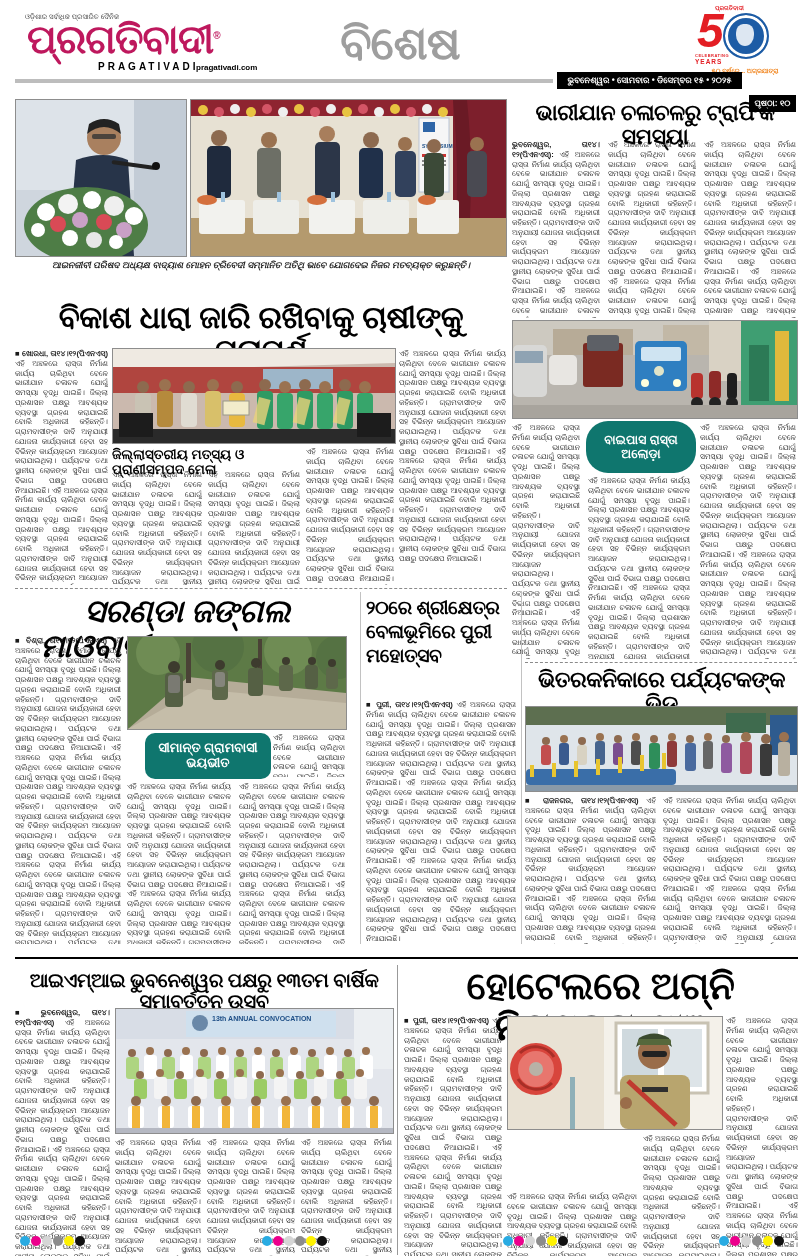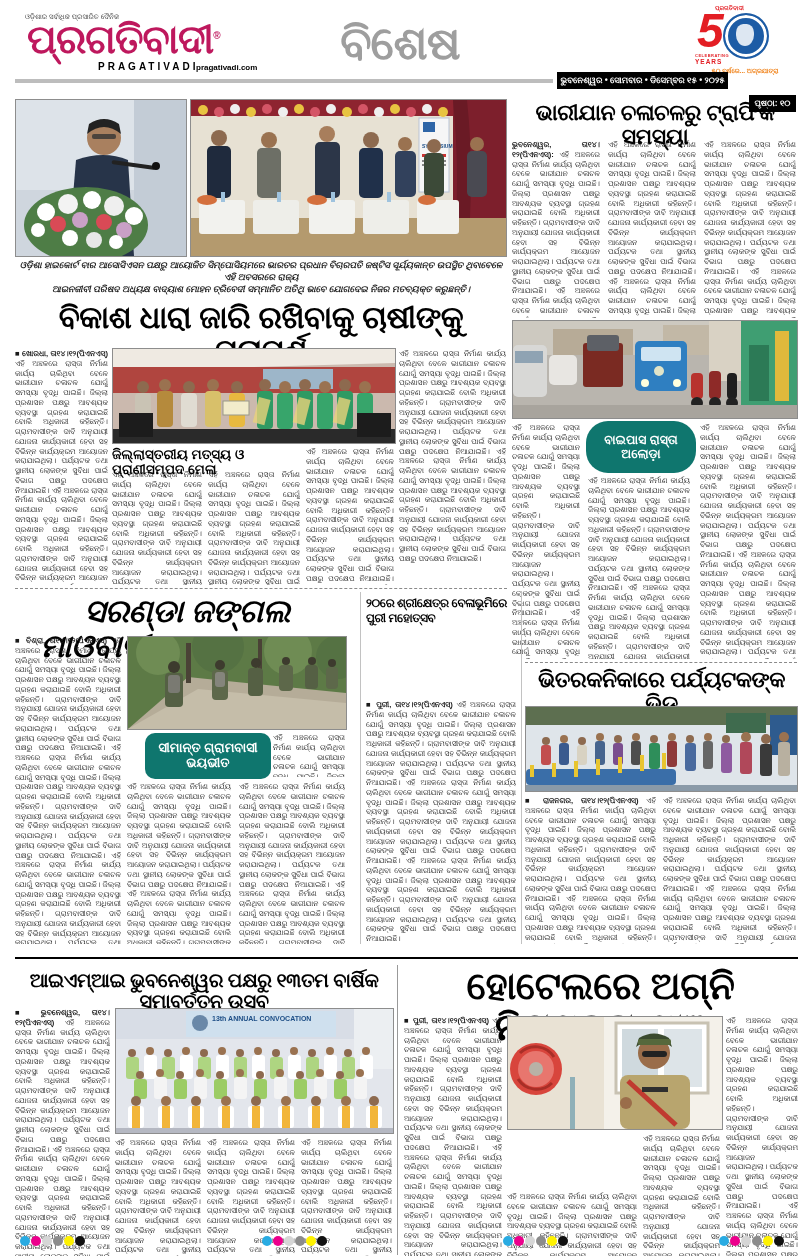--- a/index.html
+++ b/index.html
@@ -47,21 +47,21 @@
     <div class="abs" style="left:30px;top:8px;width:42px;height:42px;border-radius:50%;background:#1d5ca5;border:2px solid #1d5ca5;box-shadow:inset 0 0 0 3px #fff;">
       <div class="abs" style="left:11px;top:9px;width:18px;height:22px;background:#fff;border-radius:40% 40% 50% 50%;opacity:.85;"></div>
     </div>
     <div class="abs" style="left:2px;top:48px;font-size:4px;font-weight:700;color:#e31e24;letter-spacing:.5px;">CELEBRATING</div>
     <div class="abs" style="left:2px;top:53px;font-size:6.5px;font-weight:800;color:#e31e24;letter-spacing:1px;">YEARS</div>
     <div class="abs" style="left:0px;top:62px;width:104px;font-size:6.5px;font-weight:700;color:#f07f13;text-align:center;">୫୦ ବର୍ଷରେ... ଅଗ୍ରଯାତ୍ରା</div>
   </div>
 
   <div class="abs" style="left:15px;top:79px;width:538px;height:4px;background:#bdbdbd;"></div>
 
-  <div class="datebar" style="left:557px;top:72px;width:171px;height:17px;">ଭୁବନେଶ୍ୱର • ସୋମବାର • ଡିସେମ୍ବର ୧୫ • ୨୦୨୫</div>
+  <div class="datebar" style="left:557px;top:72px;width:185px;height:17px;">ଭୁବନେଶ୍ୱର • ସୋମବାର • ଡିସେମ୍ବର ୧୫ • ୨୦୨୫</div>
   <div class="datebar" style="left:749px;top:72px;width:47px;height:17px;margin-top:23px;">ପୃଷ୍ଠା: ୧୦</div>
 
   <div class="photo" style="left:15px;top:99px;width:170px;height:156px;">
     <svg width="170" height="156" viewBox="0 0 170 156">
       <rect width="170" height="156" fill="#cfd6de"></rect>
       <rect x="0" y="0" width="170" height="90" fill="#dde3e9"></rect>
       <rect x="118" y="0" width="52" height="156" fill="#c3ccd6"></rect>
       <path d="M60 60 q28 -10 52 0 l6 96 l-66 0 z" fill="#273449"></path>
       <circle cx="88" cy="38" r="17" fill="#a9805f"></circle>
       <path d="M71 34 q17 -14 34 0 l-2 -10 q-15 -10 -30 0 z" fill="#222"></path>
@@ -159,21 +159,20 @@
         <rect x="140" y="92" width="4" height="10" fill="#9fc3de"></rect>
           <rect x="196" y="92" width="4" height="10" fill="#9fc3de"></rect>
         <ellipse cx="16" cy="100" rx="10" ry="5" fill="#d4703d"></ellipse>
           <ellipse cx="126" cy="100" rx="10" ry="5" fill="#d4703d"></ellipse>
         <ellipse cx="236" cy="100" rx="9" ry="5" fill="#d4703d"></ellipse>
       </g>
     </svg>
   </div>
 
   <div class="caption" style="left:15px;top:259px;width:492px;">
-    <div>ଓଡ଼ିଶା ହାଇକୋର୍ଟ ବାର ଆସୋସିଏସନ ପକ୍ଷରୁ ଆୟୋଜିତ ସିମ୍ପୋସିୟମରେ ଭାରତର ପ୍ରଧାନ ବିଚାରପତି ଜଷ୍ଟିସ ସୂର୍ଯ୍ୟକାନ୍ତ ଉପସ୍ଥିତ ଥିବାବେଳେ ଏହି ଅବସରରେ ରାଜ୍ୟ</div>
     <div>ଆଇନଜୀବୀ ପରିଷଦ ଅଧ୍ୟକ୍ଷ ବାଦ୍ୟାଶ ମୋହନ ତ୍ରିବେଦୀ ସମ୍ମାନିତ ଅତିଥି ଭାବେ ଯୋଗଦେଇ ନିଜର ମତବ୍ୟକ୍ତ କରୁଛନ୍ତି।</div>
   </div>
 
   <div class="abs headline" style="left:511px;top:101px;width:288px;font-size:22px;text-align:center;">ଭାରୀଯାନ ଚଳାଚଳରୁ ଟ୍ରାଫିକ ସମସ୍ୟା</div>
 
   <div class="body-col" style="left:512px;top:140px;width:88px;height:178px;">
     <b>ଭୁବନେଶ୍ୱର, ତା୧୪।୧୨(ପିଏନଏସ୍):</b> <span>ଏହି ଅଞ୍ଚଳରେ ରାସ୍ତା ନିର୍ମାଣ କାର୍ଯ୍ୟ ଚାଲିଥିବା ବେଳେ ଭାରୀଯାନ ଚଳାଚଳ ଯୋଗୁଁ ସମସ୍ୟା ବୃଦ୍ଧି ପାଇଛି। ଜିଲ୍ଲା ପ୍ରଶାସନ ପକ୍ଷରୁ ଆବଶ୍ୟକ ବ୍ୟବସ୍ଥା ଗ୍ରହଣ କରାଯାଇଛି ବୋଲି ଅଧିକାରୀ କହିଛନ୍ତି। ଗ୍ରାମବାସୀଙ୍କ ଦାବି ଅନୁଯାୟୀ ଯୋଜନା କାର୍ଯ୍ୟକାରୀ ହେବା ସହ ବିଭିନ୍ନ କାର୍ଯ୍ୟକ୍ରମ ଆୟୋଜନ କରାଯାଇଥିଲା। ପର୍ଯ୍ୟଟକ ତଥା ସ୍ଥାନୀୟ ଲୋକଙ୍କ ସୁବିଧା ପାଇଁ ବିଭାଗ ପକ୍ଷରୁ ପଦକ୍ଷେପ ନିଆଯାଇଛି। ଏହି ଅଞ୍ଚଳରେ ରାସ୍ତା ନିର୍ମାଣ କାର୍ଯ୍ୟ ଚାଲିଥିବା ବେଳେ ଭାରୀଯାନ ଚଳାଚଳ ଯୋଗୁଁ ସମସ୍ୟା ବୃଦ୍ଧି ପାଇଛି। ଜିଲ୍ଲା ପ୍ରଶାସନ ପକ୍ଷରୁ ଆବଶ୍ୟକ ବ୍ୟବସ୍ଥା ଗ୍ରହଣ କରାଯାଇଛି ବୋଲି ଅଧିକାରୀ କହିଛନ୍ତି। ଗ୍ରାମବାସୀଙ୍କ ଦାବି ଅନୁଯାୟୀ ଯୋଜନା କାର୍ଯ୍ୟକାରୀ ହେବା ସହ ବିଭିନ୍ନ କାର୍ଯ୍ୟକ୍ରମ ଆୟୋଜନ କରାଯାଇଥିଲା। ପର୍ଯ୍ୟଟକ ତଥା ସ୍ଥାନୀୟ ଲୋକଙ୍କ ସୁବିଧା ପାଇଁ ବିଭାଗ ପକ୍ଷରୁ ପଦକ୍ଷେପ ନିଆଯାଇଛି। </span>
   </div>
   <div class="body-col" style="left:608px;top:140px;width:88px;height:178px;"><span>ଏହି ଅଞ୍ଚଳରେ ରାସ୍ତା ନିର୍ମାଣ କାର୍ଯ୍ୟ ଚାଲିଥିବା ବେଳେ ଭାରୀଯାନ ଚଳାଚଳ ଯୋଗୁଁ ସମସ୍ୟା ବୃଦ୍ଧି ପାଇଛି। ଜିଲ୍ଲା ପ୍ରଶାସନ ପକ୍ଷରୁ ଆବଶ୍ୟକ ବ୍ୟବସ୍ଥା ଗ୍ରହଣ କରାଯାଇଛି ବୋଲି ଅଧିକାରୀ କହିଛନ୍ତି। ଗ୍ରାମବାସୀଙ୍କ ଦାବି ଅନୁଯାୟୀ ଯୋଜନା କାର୍ଯ୍ୟକାରୀ ହେବା ସହ ବିଭିନ୍ନ କାର୍ଯ୍ୟକ୍ରମ ଆୟୋଜନ କରାଯାଇଥିଲା। ପର୍ଯ୍ୟଟକ ତଥା ସ୍ଥାନୀୟ ଲୋକଙ୍କ ସୁବିଧା ପାଇଁ ବିଭାଗ ପକ୍ଷରୁ ପଦକ୍ଷେପ ନିଆଯାଇଛି। ଏହି ଅଞ୍ଚଳରେ ରାସ୍ତା ନିର୍ମାଣ କାର୍ଯ୍ୟ ଚାଲିଥିବା ବେଳେ ଭାରୀଯାନ ଚଳାଚଳ ଯୋଗୁଁ ସମସ୍ୟା ବୃଦ୍ଧି ପାଇଛି। ଜିଲ୍ଲା ପ୍ରଶାସନ ପକ୍ଷରୁ ଆବଶ୍ୟକ ବ୍ୟବସ୍ଥା ଗ୍ରହଣ କରାଯାଇଛି ବୋଲି ଅଧିକାରୀ କହିଛନ୍ତି। ଗ୍ରାମବାସୀଙ୍କ ଦାବି ଅନୁଯାୟୀ ଯୋଜନା କାର୍ଯ୍ୟକାରୀ ହେବା ସହ ବିଭିନ୍ନ କାର୍ଯ୍ୟକ୍ରମ ଆୟୋଜନ କରାଯାଇଥିଲା। ପର୍ଯ୍ୟଟକ ତଥା ସ୍ଥାନୀୟ ଲୋକଙ୍କ ସୁବିଧା ପାଇଁ ବିଭାଗ ପକ୍ଷରୁ ପଦକ୍ଷେପ ନିଆଯାଇଛି। </span></div>
   <div class="body-col" style="left:704px;top:140px;width:92px;height:178px;"><span>ଏହି ଅଞ୍ଚଳରେ ରାସ୍ତା ନିର୍ମାଣ କାର୍ଯ୍ୟ ଚାଲିଥିବା ବେଳେ ଭାରୀଯାନ ଚଳାଚଳ ଯୋଗୁଁ ସମସ୍ୟା ବୃଦ୍ଧି ପାଇଛି। ଜିଲ୍ଲା ପ୍ରଶାସନ ପକ୍ଷରୁ ଆବଶ୍ୟକ ବ୍ୟବସ୍ଥା ଗ୍ରହଣ କରାଯାଇଛି ବୋଲି ଅଧିକାରୀ କହିଛନ୍ତି। ଗ୍ରାମବାସୀଙ୍କ ଦାବି ଅନୁଯାୟୀ ଯୋଜନା କାର୍ଯ୍ୟକାରୀ ହେବା ସହ ବିଭିନ୍ନ କାର୍ଯ୍ୟକ୍ରମ ଆୟୋଜନ କରାଯାଇଥିଲା। ପର୍ଯ୍ୟଟକ ତଥା ସ୍ଥାନୀୟ ଲୋକଙ୍କ ସୁବିଧା ପାଇଁ ବିଭାଗ ପକ୍ଷରୁ ପଦକ୍ଷେପ ନିଆଯାଇଛି। ଏହି ଅଞ୍ଚଳରେ ରାସ୍ତା ନିର୍ମାଣ କାର୍ଯ୍ୟ ଚାଲିଥିବା ବେଳେ ଭାରୀଯାନ ଚଳାଚଳ ଯୋଗୁଁ ସମସ୍ୟା ବୃଦ୍ଧି ପାଇଛି। ଜିଲ୍ଲା ପ୍ରଶାସନ ପକ୍ଷରୁ ଆବଶ୍ୟକ ବ୍ୟବସ୍ଥା ଗ୍ରହଣ କରାଯାଇଛି ବୋଲି ଅଧିକାରୀ କହିଛନ୍ତି। ଗ୍ରାମବାସୀଙ୍କ ଦାବି ଅନୁଯାୟୀ ଯୋଜନା କାର୍ଯ୍ୟକାରୀ ହେବା ସହ ବିଭିନ୍ନ କାର୍ଯ୍ୟକ୍ରମ ଆୟୋଜନ କରାଯାଇଥିଲା। ପର୍ଯ୍ୟଟକ ତଥା ସ୍ଥାନୀୟ ଲୋକଙ୍କ ସୁବିଧା ପାଇଁ ବିଭାଗ ପକ୍ଷରୁ ପଦକ୍ଷେପ ନିଆଯାଇଛି। </span></div>
@@ -352,21 +351,21 @@
 
   <div class="badge" style="left:145px;top:733px;width:122px;height:42px;border-radius:10px;font-size:13px;padding:2px;">ସୀମାନ୍ତ ଗ୍ରାମବାସୀ ଭୟଭୀତ</div>
   <div class="body-col" style="left:273px;top:733px;width:72px;height:44px;"><span>ଏହି ଅଞ୍ଚଳରେ ରାସ୍ତା ନିର୍ମାଣ କାର୍ଯ୍ୟ ଚାଲିଥିବା ବେଳେ ଭାରୀଯାନ ଚଳାଚଳ ଯୋଗୁଁ ସମସ୍ୟା ବୃଦ୍ଧି ପାଇଛି। ଜିଲ୍ଲା ପ୍ରଶାସନ ପକ୍ଷରୁ ଆବଶ୍ୟକ ବ୍ୟବସ୍ଥା ଗ୍ରହଣ କରାଯାଇଛି ବୋଲି ଅଧିକାରୀ କହିଛନ୍ତି। ଗ୍ରାମବାସୀଙ୍କ ଦାବି ଅନୁଯାୟୀ ଯୋଜନା କାର୍ଯ୍ୟକାରୀ ହେବା ସହ ବିଭିନ୍ନ କାର୍ଯ୍ୟକ୍ରମ ଆୟୋଜନ କରାଯାଇଥିଲା। ପର୍ଯ୍ୟଟକ ତଥା ସ୍ଥାନୀୟ ଲୋକଙ୍କ ସୁବିଧା ପାଇଁ ବିଭାଗ ପକ୍ଷରୁ ପଦକ୍ଷେପ ନିଆଯାଇଛି। </span></div>
 
   <div class="body-col" style="left:127px;top:782px;width:104px;height:162px;"><span>ଏହି ଅଞ୍ଚଳରେ ରାସ୍ତା ନିର୍ମାଣ କାର୍ଯ୍ୟ ଚାଲିଥିବା ବେଳେ ଭାରୀଯାନ ଚଳାଚଳ ଯୋଗୁଁ ସମସ୍ୟା ବୃଦ୍ଧି ପାଇଛି। ଜିଲ୍ଲା ପ୍ରଶାସନ ପକ୍ଷରୁ ଆବଶ୍ୟକ ବ୍ୟବସ୍ଥା ଗ୍ରହଣ କରାଯାଇଛି ବୋଲି ଅଧିକାରୀ କହିଛନ୍ତି। ଗ୍ରାମବାସୀଙ୍କ ଦାବି ଅନୁଯାୟୀ ଯୋଜନା କାର୍ଯ୍ୟକାରୀ ହେବା ସହ ବିଭିନ୍ନ କାର୍ଯ୍ୟକ୍ରମ ଆୟୋଜନ କରାଯାଇଥିଲା। ପର୍ଯ୍ୟଟକ ତଥା ସ୍ଥାନୀୟ ଲୋକଙ୍କ ସୁବିଧା ପାଇଁ ବିଭାଗ ପକ୍ଷରୁ ପଦକ୍ଷେପ ନିଆଯାଇଛି। ଏହି ଅଞ୍ଚଳରେ ରାସ୍ତା ନିର୍ମାଣ କାର୍ଯ୍ୟ ଚାଲିଥିବା ବେଳେ ଭାରୀଯାନ ଚଳାଚଳ ଯୋଗୁଁ ସମସ୍ୟା ବୃଦ୍ଧି ପାଇଛି। ଜିଲ୍ଲା ପ୍ରଶାସନ ପକ୍ଷରୁ ଆବଶ୍ୟକ ବ୍ୟବସ୍ଥା ଗ୍ରହଣ କରାଯାଇଛି ବୋଲି ଅଧିକାରୀ କହିଛନ୍ତି। ଗ୍ରାମବାସୀଙ୍କ ଦାବି ଅନୁଯାୟୀ ଯୋଜନା କାର୍ଯ୍ୟକାରୀ ହେବା ସହ ବିଭିନ୍ନ କାର୍ଯ୍ୟକ୍ରମ ଆୟୋଜନ କରାଯାଇଥିଲା। ପର୍ଯ୍ୟଟକ ତଥା ସ୍ଥାନୀୟ ଲୋକଙ୍କ ସୁବିଧା ପାଇଁ ବିଭାଗ ପକ୍ଷରୁ ପଦକ୍ଷେପ ନିଆଯାଇଛି। </span></div>
   <div class="body-col" style="left:239px;top:782px;width:106px;height:162px;"><span>ଏହି ଅଞ୍ଚଳରେ ରାସ୍ତା ନିର୍ମାଣ କାର୍ଯ୍ୟ ଚାଲିଥିବା ବେଳେ ଭାରୀଯାନ ଚଳାଚଳ ଯୋଗୁଁ ସମସ୍ୟା ବୃଦ୍ଧି ପାଇଛି। ଜିଲ୍ଲା ପ୍ରଶାସନ ପକ୍ଷରୁ ଆବଶ୍ୟକ ବ୍ୟବସ୍ଥା ଗ୍ରହଣ କରାଯାଇଛି ବୋଲି ଅଧିକାରୀ କହିଛନ୍ତି। ଗ୍ରାମବାସୀଙ୍କ ଦାବି ଅନୁଯାୟୀ ଯୋଜନା କାର୍ଯ୍ୟକାରୀ ହେବା ସହ ବିଭିନ୍ନ କାର୍ଯ୍ୟକ୍ରମ ଆୟୋଜନ କରାଯାଇଥିଲା। ପର୍ଯ୍ୟଟକ ତଥା ସ୍ଥାନୀୟ ଲୋକଙ୍କ ସୁବିଧା ପାଇଁ ବିଭାଗ ପକ୍ଷରୁ ପଦକ୍ଷେପ ନିଆଯାଇଛି। ଏହି ଅଞ୍ଚଳରେ ରାସ୍ତା ନିର୍ମାଣ କାର୍ଯ୍ୟ ଚାଲିଥିବା ବେଳେ ଭାରୀଯାନ ଚଳାଚଳ ଯୋଗୁଁ ସମସ୍ୟା ବୃଦ୍ଧି ପାଇଛି। ଜିଲ୍ଲା ପ୍ରଶାସନ ପକ୍ଷରୁ ଆବଶ୍ୟକ ବ୍ୟବସ୍ଥା ଗ୍ରହଣ କରାଯାଇଛି ବୋଲି ଅଧିକାରୀ କହିଛନ୍ତି। ଗ୍ରାମବାସୀଙ୍କ ଦାବି ଅନୁଯାୟୀ ଯୋଜନା କାର୍ଯ୍ୟକାରୀ ହେବା ସହ ବିଭିନ୍ନ କାର୍ଯ୍ୟକ୍ରମ ଆୟୋଜନ କରାଯାଇଥିଲା। ପର୍ଯ୍ୟଟକ ତଥା ସ୍ଥାନୀୟ ଲୋକଙ୍କ ସୁବିଧା ପାଇଁ ବିଭାଗ ପକ୍ଷରୁ ପଦକ୍ଷେପ ନିଆଯାଇଛି। </span></div>
 
   <div class="vline" style="left:360px;top:592px;height:352px;"></div>
   <div class="vline" style="left:521px;top:592px;height:352px;"></div>
 
-  <div class="abs headline" style="left:366px;top:596px;width:150px;font-size:12px;line-height:1.25;">୨୦ରେ ଶ୍ରୀକ୍ଷେତ୍ର ବେଳାଭୂମିରେ ପୁରୀ ମହୋତ୍ସବ</div>
+  <div class="abs headline" style="left:366px;top:596px;width:150px;font-size:19px;line-height:1.25;">୨୦ରେ ଶ୍ରୀକ୍ଷେତ୍ର ବେଳାଭୂମିରେ ପୁରୀ ମହୋତ୍ସବ</div>
 
   <div class="body-col" style="left:366px;top:700px;width:150px;height:244px;">
     <b>■ ପୁରୀ, ତା୧୪।୧୨(ପିଏନଏସ୍)</b> <span>ଏହି ଅଞ୍ଚଳରେ ରାସ୍ତା ନିର୍ମାଣ କାର୍ଯ୍ୟ ଚାଲିଥିବା ବେଳେ ଭାରୀଯାନ ଚଳାଚଳ ଯୋଗୁଁ ସମସ୍ୟା ବୃଦ୍ଧି ପାଇଛି। ଜିଲ୍ଲା ପ୍ରଶାସନ ପକ୍ଷରୁ ଆବଶ୍ୟକ ବ୍ୟବସ୍ଥା ଗ୍ରହଣ କରାଯାଇଛି ବୋଲି ଅଧିକାରୀ କହିଛନ୍ତି। ଗ୍ରାମବାସୀଙ୍କ ଦାବି ଅନୁଯାୟୀ ଯୋଜନା କାର୍ଯ୍ୟକାରୀ ହେବା ସହ ବିଭିନ୍ନ କାର୍ଯ୍ୟକ୍ରମ ଆୟୋଜନ କରାଯାଇଥିଲା। ପର୍ଯ୍ୟଟକ ତଥା ସ୍ଥାନୀୟ ଲୋକଙ୍କ ସୁବିଧା ପାଇଁ ବିଭାଗ ପକ୍ଷରୁ ପଦକ୍ଷେପ ନିଆଯାଇଛି। ଏହି ଅଞ୍ଚଳରେ ରାସ୍ତା ନିର୍ମାଣ କାର୍ଯ୍ୟ ଚାଲିଥିବା ବେଳେ ଭାରୀଯାନ ଚଳାଚଳ ଯୋଗୁଁ ସମସ୍ୟା ବୃଦ୍ଧି ପାଇଛି। ଜିଲ୍ଲା ପ୍ରଶାସନ ପକ୍ଷରୁ ଆବଶ୍ୟକ ବ୍ୟବସ୍ଥା ଗ୍ରହଣ କରାଯାଇଛି ବୋଲି ଅଧିକାରୀ କହିଛନ୍ତି। ଗ୍ରାମବାସୀଙ୍କ ଦାବି ଅନୁଯାୟୀ ଯୋଜନା କାର୍ଯ୍ୟକାରୀ ହେବା ସହ ବିଭିନ୍ନ କାର୍ଯ୍ୟକ୍ରମ ଆୟୋଜନ କରାଯାଇଥିଲା। ପର୍ଯ୍ୟଟକ ତଥା ସ୍ଥାନୀୟ ଲୋକଙ୍କ ସୁବିଧା ପାଇଁ ବିଭାଗ ପକ୍ଷରୁ ପଦକ୍ଷେପ ନିଆଯାଇଛି। ଏହି ଅଞ୍ଚଳରେ ରାସ୍ତା ନିର୍ମାଣ କାର୍ଯ୍ୟ ଚାଲିଥିବା ବେଳେ ଭାରୀଯାନ ଚଳାଚଳ ଯୋଗୁଁ ସମସ୍ୟା ବୃଦ୍ଧି ପାଇଛି। ଜିଲ୍ଲା ପ୍ରଶାସନ ପକ୍ଷରୁ ଆବଶ୍ୟକ ବ୍ୟବସ୍ଥା ଗ୍ରହଣ କରାଯାଇଛି ବୋଲି ଅଧିକାରୀ କହିଛନ୍ତି। ଗ୍ରାମବାସୀଙ୍କ ଦାବି ଅନୁଯାୟୀ ଯୋଜନା କାର୍ଯ୍ୟକାରୀ ହେବା ସହ ବିଭିନ୍ନ କାର୍ଯ୍ୟକ୍ରମ ଆୟୋଜନ କରାଯାଇଥିଲା। ପର୍ଯ୍ୟଟକ ତଥା ସ୍ଥାନୀୟ ଲୋକଙ୍କ ସୁବିଧା ପାଇଁ ବିଭାଗ ପକ୍ଷରୁ ପଦକ୍ଷେପ ନିଆଯାଇଛି। </span>
   </div>
 
   <div class="hdash" style="left:525px;top:662px;width:272px;"></div>
 
   <div class="abs headline" style="left:525px;top:668px;width:273px;font-size:22px;text-align:center;">ଭିତରକନିକାରେ ପର୍ଯ୍ୟଟକଙ୍କ ଭିଡ଼</div>
 
   <div class="photo" style="left:525px;top:706px;width:271px;height:84px;">

